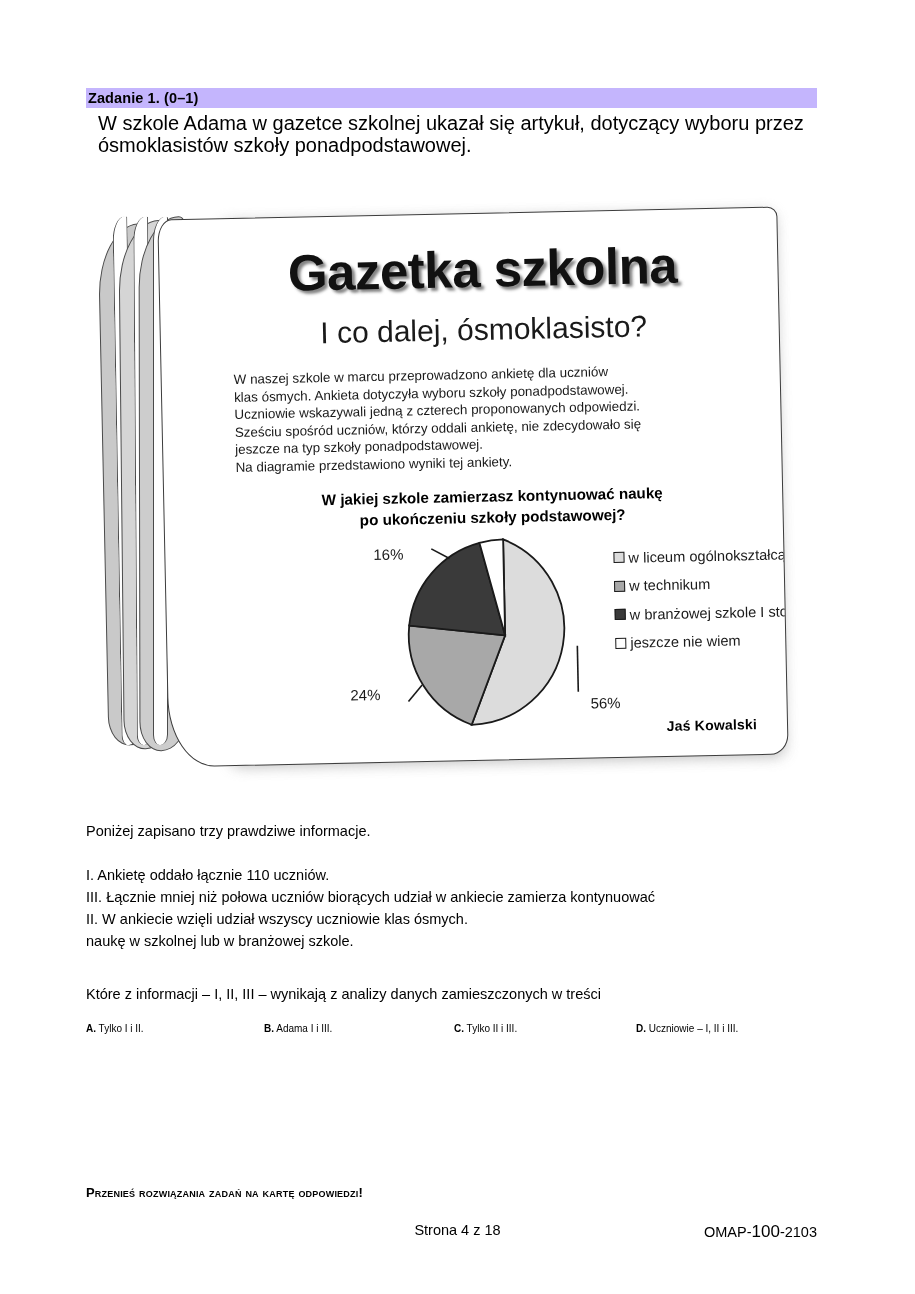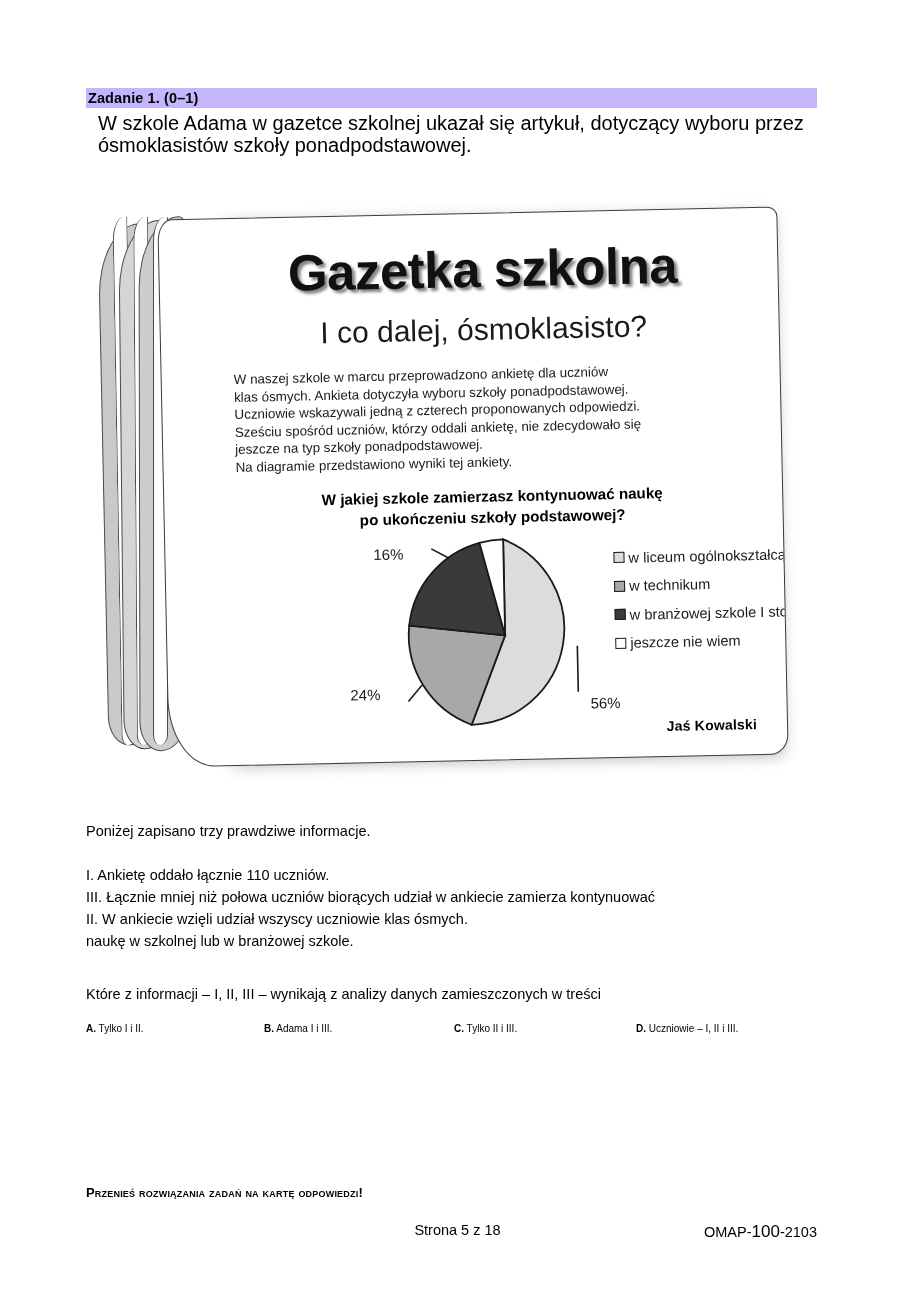--- a/index.html
+++ b/index.html
@@ -353,18 +353,18 @@
         <span>Tylko II i III.</span>
       </div>
       <div class="opt o4">
         <span class="opt-letter">D.</span>
         <span>Uczniowie – I, II i III.</span>
       </div>
     </div>
   </div>
 
   <div class="footer-note">Przenieś rozwiązania zadań na kartę odpowiedzi!</div>
-  <div class="footer-page">Strona 5 z 18</div>
+  <div class="footer-page">Strona 4 z 18</div>
   <div class="footer-code">
     <span>OMAP-</span><span class="big">100</span><span>-2103</span>
   </div>
 
 </div>
 
 </body></html>

